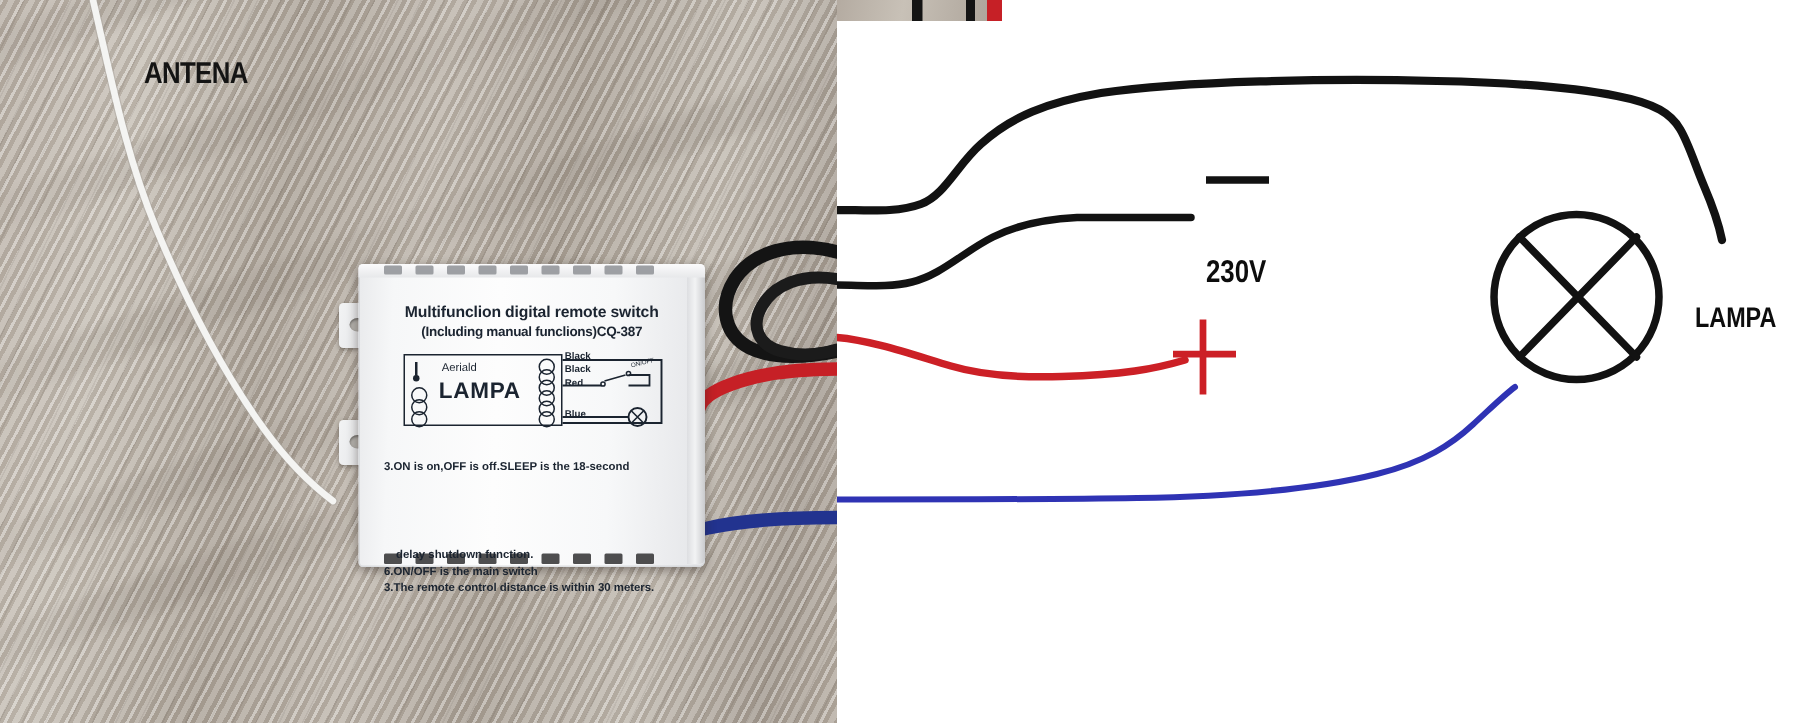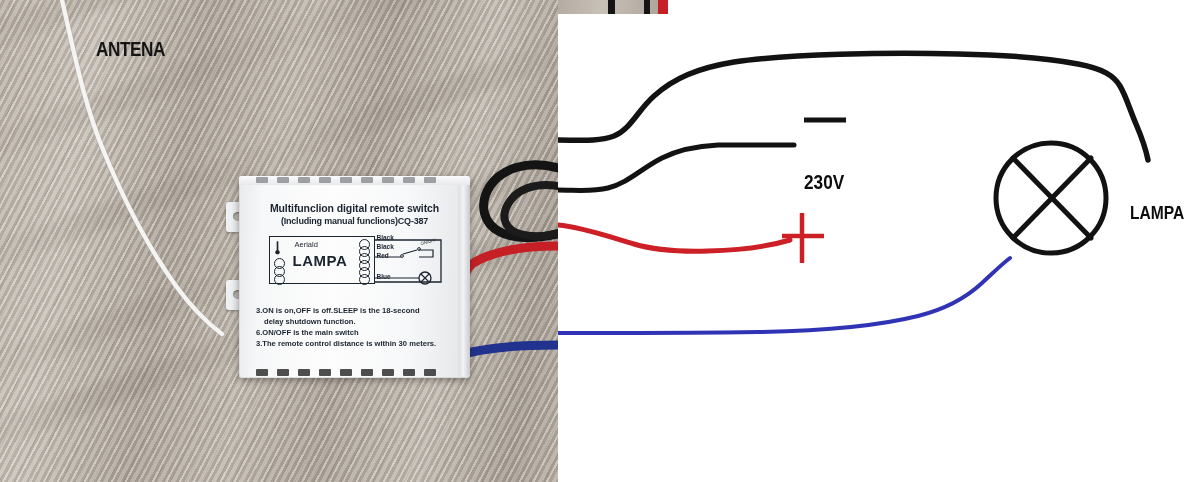--- a/index.html
+++ b/index.html
@@ -57,21 +57,21 @@
   #dg-box{position:absolute;left:4px;top:4px;width:104px;height:46px;border:1.4px solid #1b2430;}
   #dg-therm{position:absolute;left:10px;top:9px;width:5px;height:14px;}
   .dg-circ{position:absolute;width:9px;height:9px;border:1.3px solid #1b2430;border-radius:50%;}
   #dg-aer{position:absolute;left:30px;top:8px;font-size:7.5px;font-weight:400;}
   #dg-brand{position:absolute;left:28px;top:20px;font-size:15px;font-weight:bold;letter-spacing:.5px;}
   .dg-term{position:absolute;font-size:6.5px;font-weight:bold;}
   #dg-right{position:absolute;left:108px;top:0;width:72px;height:55px;}
 
   #dev-notes{position:absolute;left:30px;top:129px;width:200px;color:#1b2430;font-size:7.6px;line-height:1.45;font-weight:600;}
   #dev-notes div{white-space:nowrap;}
-  #dev-notes .ind{padding-left:8px;}
+  #dev-notes .ind{padding-left:8px;margin-top:48px;}
 
   
   #photo-wires{position:absolute;left:0;top:0;width:558px;height:482px;}
 
   
   #drawing{position:absolute;left:558px;top:0;width:642px;height:482px;background:#fff;}
   #topstrip{position:absolute;left:558px;top:0;width:110px;height:14px;overflow:hidden;
     background:linear-gradient(100deg,#b4aba1,#c8c1b7 40%,#aaa197 100%);}
   #topstrip .w{position:absolute;top:0;height:14px;}
   #diagram-svg{position:absolute;left:0;top:0;width:642px;height:482px;}

